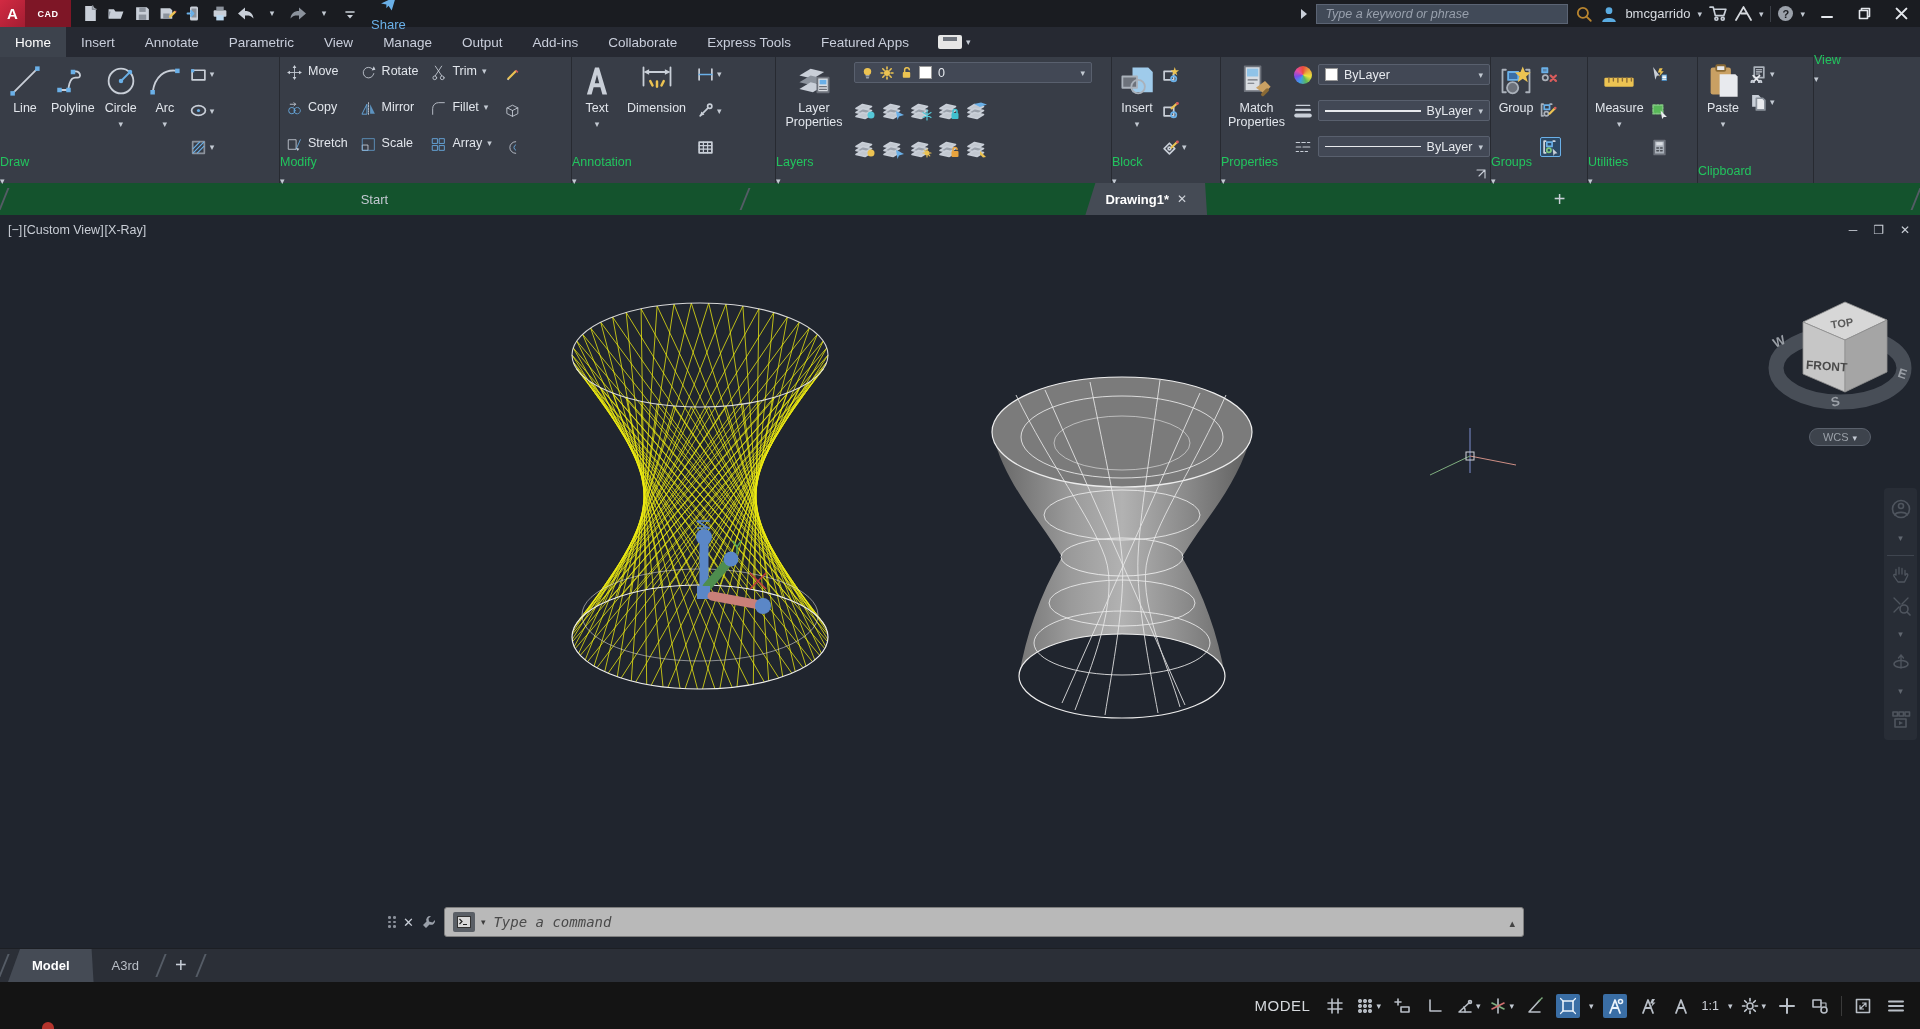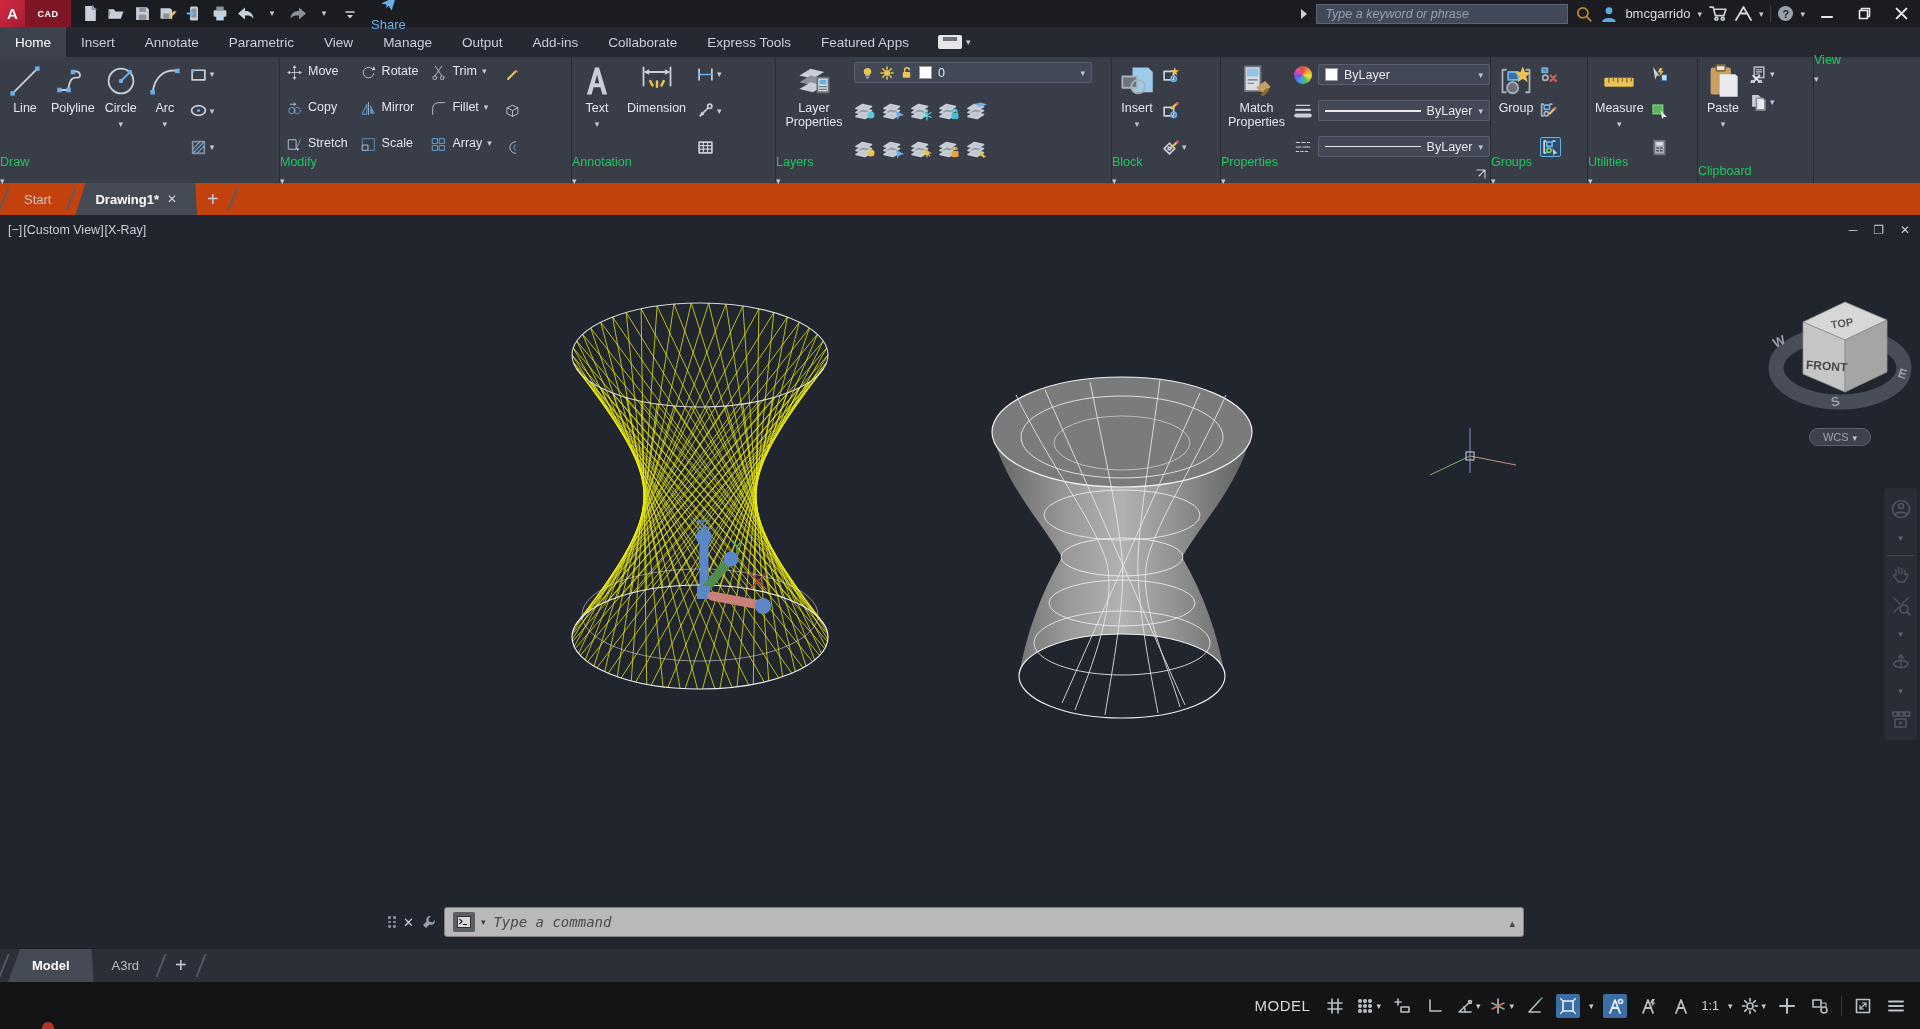--- a/index.html
+++ b/index.html
@@ -68,21 +68,21 @@
   .mitem svg { width:17px; height:17px; flex:none; }
   .dd { background:#424855; border:1px solid #59606e; height:21px; border-radius:2px; display:flex; align-items:center; gap:6px; padding:0 6px; color:#e6e9ee; font-size:12.5px; cursor:pointer; }
   .dd .caret { margin-left:auto; }
   .swatch-w { width:13px; height:13px; background:#fff; border:1px solid #999; }
   .lw-sample { width:100px; height:2px; background:#e8eaee; }
   .layer-grid { display:flex; gap:4px; }
   .lic { width:24px; height:19px; cursor:pointer; }
   .launch { position:absolute; right:4px; bottom:4px; }
 
   
-  .filetabs { height:32px; background:#c2410c; display:flex; align-items:stretch; color:#c3c8d1; font-size:13px; }
+  .filetabs { height:32px; background:#14532d; display:flex; align-items:stretch; color:#c3c8d1; font-size:13px;justify-content:space-between; }
   .fslash { width:8px; position:relative; }
   .fslash::after { content:""; position:absolute; left:3px; top:5px; bottom:5px; width:2px; background:#555c66; transform:skewX(-22deg); }
   .ftab { padding:0 16px; display:flex; align-items:center; gap:8px; cursor:pointer; }
   .ftab.active { background:#454b55; color:#fff; font-weight:bold; clip-path:polygon(10px 0, calc(100% - 2px) 0, 100% 100%, 0 100%); padding:0 20px; }
   .ftab .x { font-weight:normal; color:#cfd3da; font-size:12px; }
   .plus { font-size:20px; color:#c9cfd8; padding:0 10px; display:flex; align-items:center; cursor:pointer; }
 
   
   .viewport { position:relative; height:733px; background:#20252e; overflow:hidden; }
   .vp-label { position:absolute; left:8px; top:8px; color:#c9ced6; font-size:12.5px; z-index:5; display:flex; gap:1px; }

